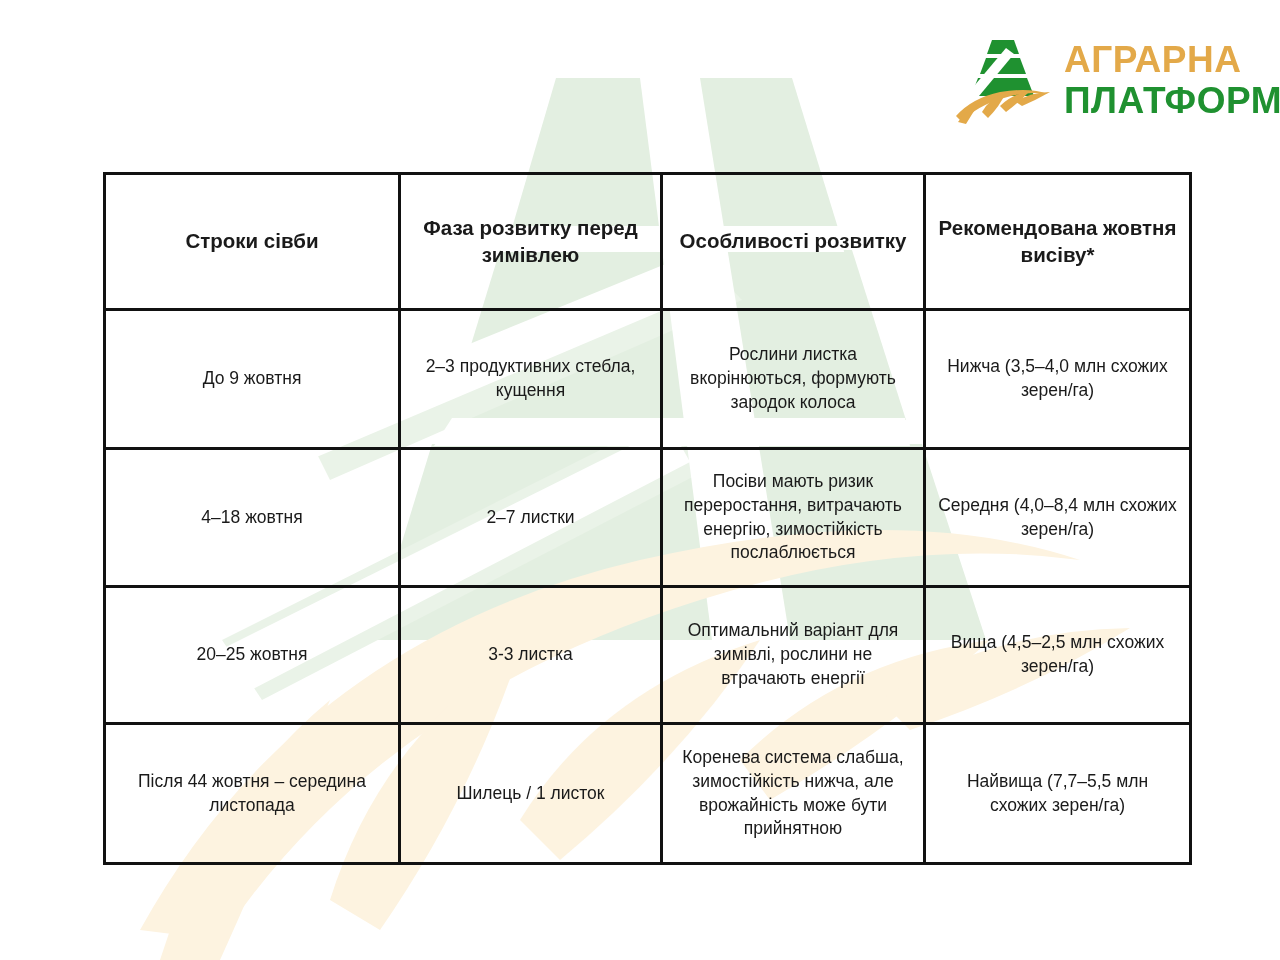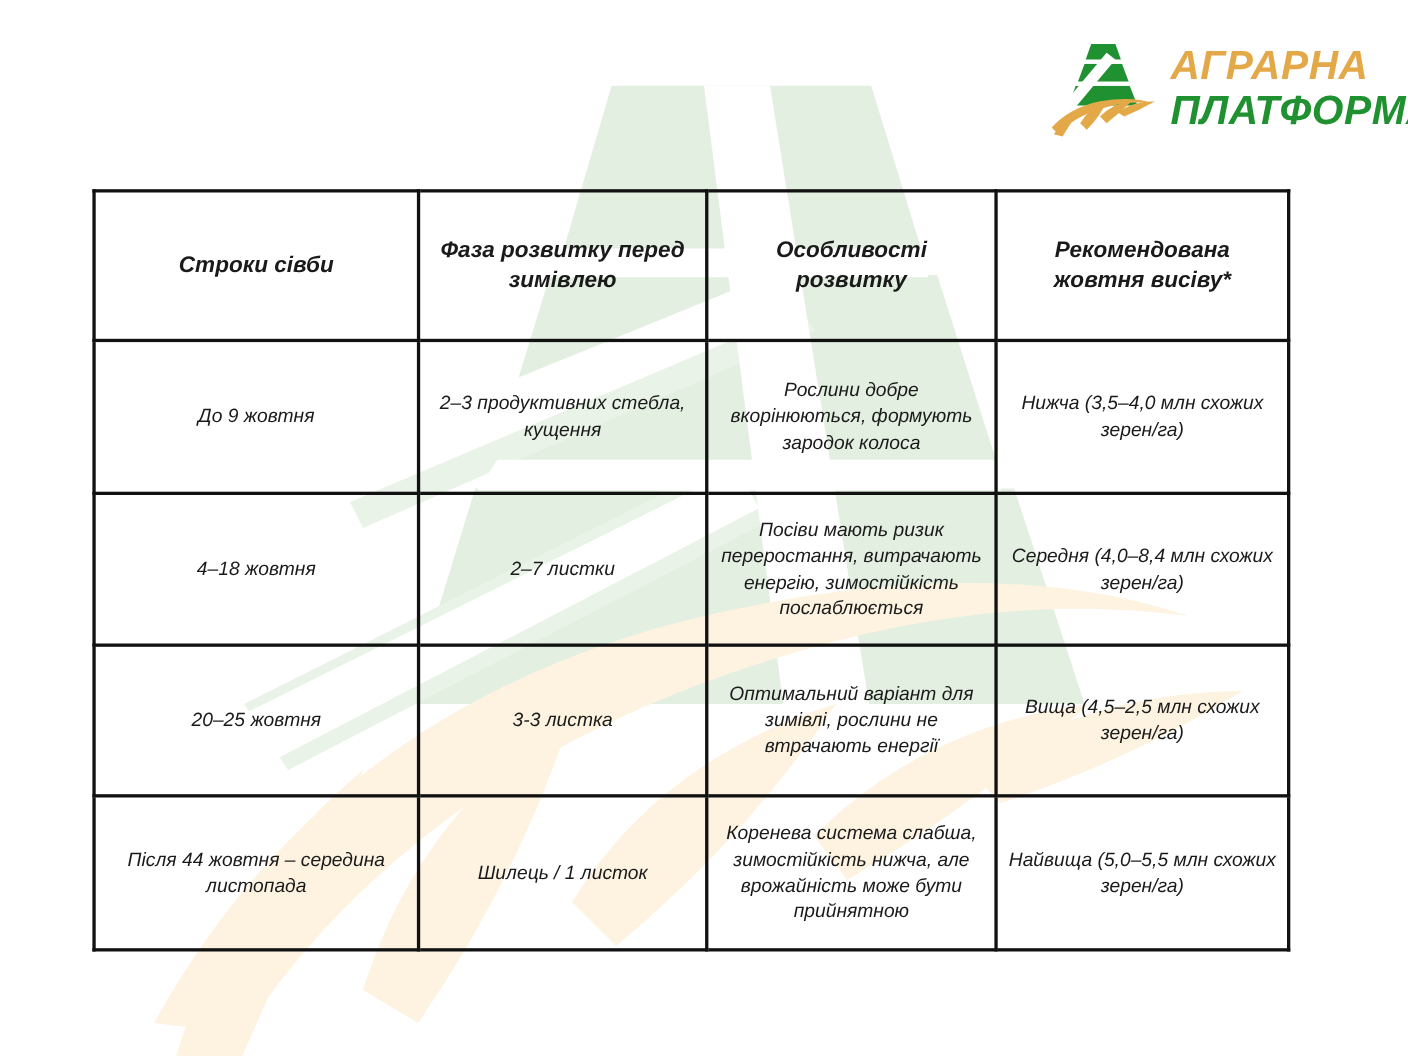--- a/index.html
+++ b/index.html
@@ -12,21 +12,20 @@
     background: #ffffff;
     font-family: "Liberation Sans", sans-serif;
     overflow: hidden;
   }
   .page {
     position: relative;
     width: 1280px;
     height: 960px;
     background: #ffffff;
     overflow: hidden;
-    font-style: italic;
   }
 
   
   .watermark {
     position: absolute;
     left: 0;
     top: 0;
     width: 1280px;
     height: 960px;
     z-index: 0;
@@ -68,21 +67,21 @@
     font-size: 37px;
     letter-spacing: 0.5px;
     color: #1f9130;
     white-space: nowrap;
     margin-top: 4px;
   }
 
   
   .table-wrap {
     position: absolute;
-    left: 84px;
+    left: 103px;
     top: 172px;
     width: 1086px;
     height: 690px;
     z-index: 2;
   }
   table.seed-table {
     width: 100%;
     height: 100%;
     border-collapse: collapse;
     table-layout: fixed;
@@ -196,38 +195,38 @@
           <th>Строки сівби</th>
           <th>Фаза розвитку перед зимівлею</th>
           <th>Особливості розвитку</th>
           <th>Рекомендована жовтня висіву*</th>
         </tr>
       </thead>
       <tbody>
         <tr class="r0">
           <td>До 9 жовтня</td>
           <td>2–3 продуктивних стебла, кущення</td>
-          <td>Рослини добре вкорінюються, формують зародок колоса</td>
+          <td>Рослини листка вкорінюються, формують зародок колоса</td>
           <td>Нижча (3,5–4,0 млн схожих зерен/га)</td>
         </tr>
         <tr class="r1">
           <td>4–18 жовтня</td>
           <td>2–7 листки</td>
           <td>Посіви мають ризик переростання, витрачають енергію, зимостійкість послаблюється</td>
           <td>Середня (4,0–8,4 млн схожих зерен/га)</td>
         </tr>
         <tr class="r2">
           <td>20–25 жовтня</td>
           <td>3-3 листка</td>
           <td>Оптимальний варіант для зимівлі, рослини не втрачають енергії</td>
           <td>Вища (4,5–2,5 млн схожих зерен/га)</td>
         </tr>
         <tr class="r3">
           <td>Після 44 жовтня – середина листопада</td>
           <td>Шилець / 1 листок</td>
           <td>Коренева система слабша, зимостійкість нижча, але врожайність може бути прийнятною</td>
-          <td>Найвища (5,0–5,5 млн схожих зерен/га)</td>
+          <td>Найвища (7,7–5,5 млн схожих зерен/га)</td>
         </tr>
       </tbody>
     </table>
   </div>
 
 </div>
 
 </body></html>

